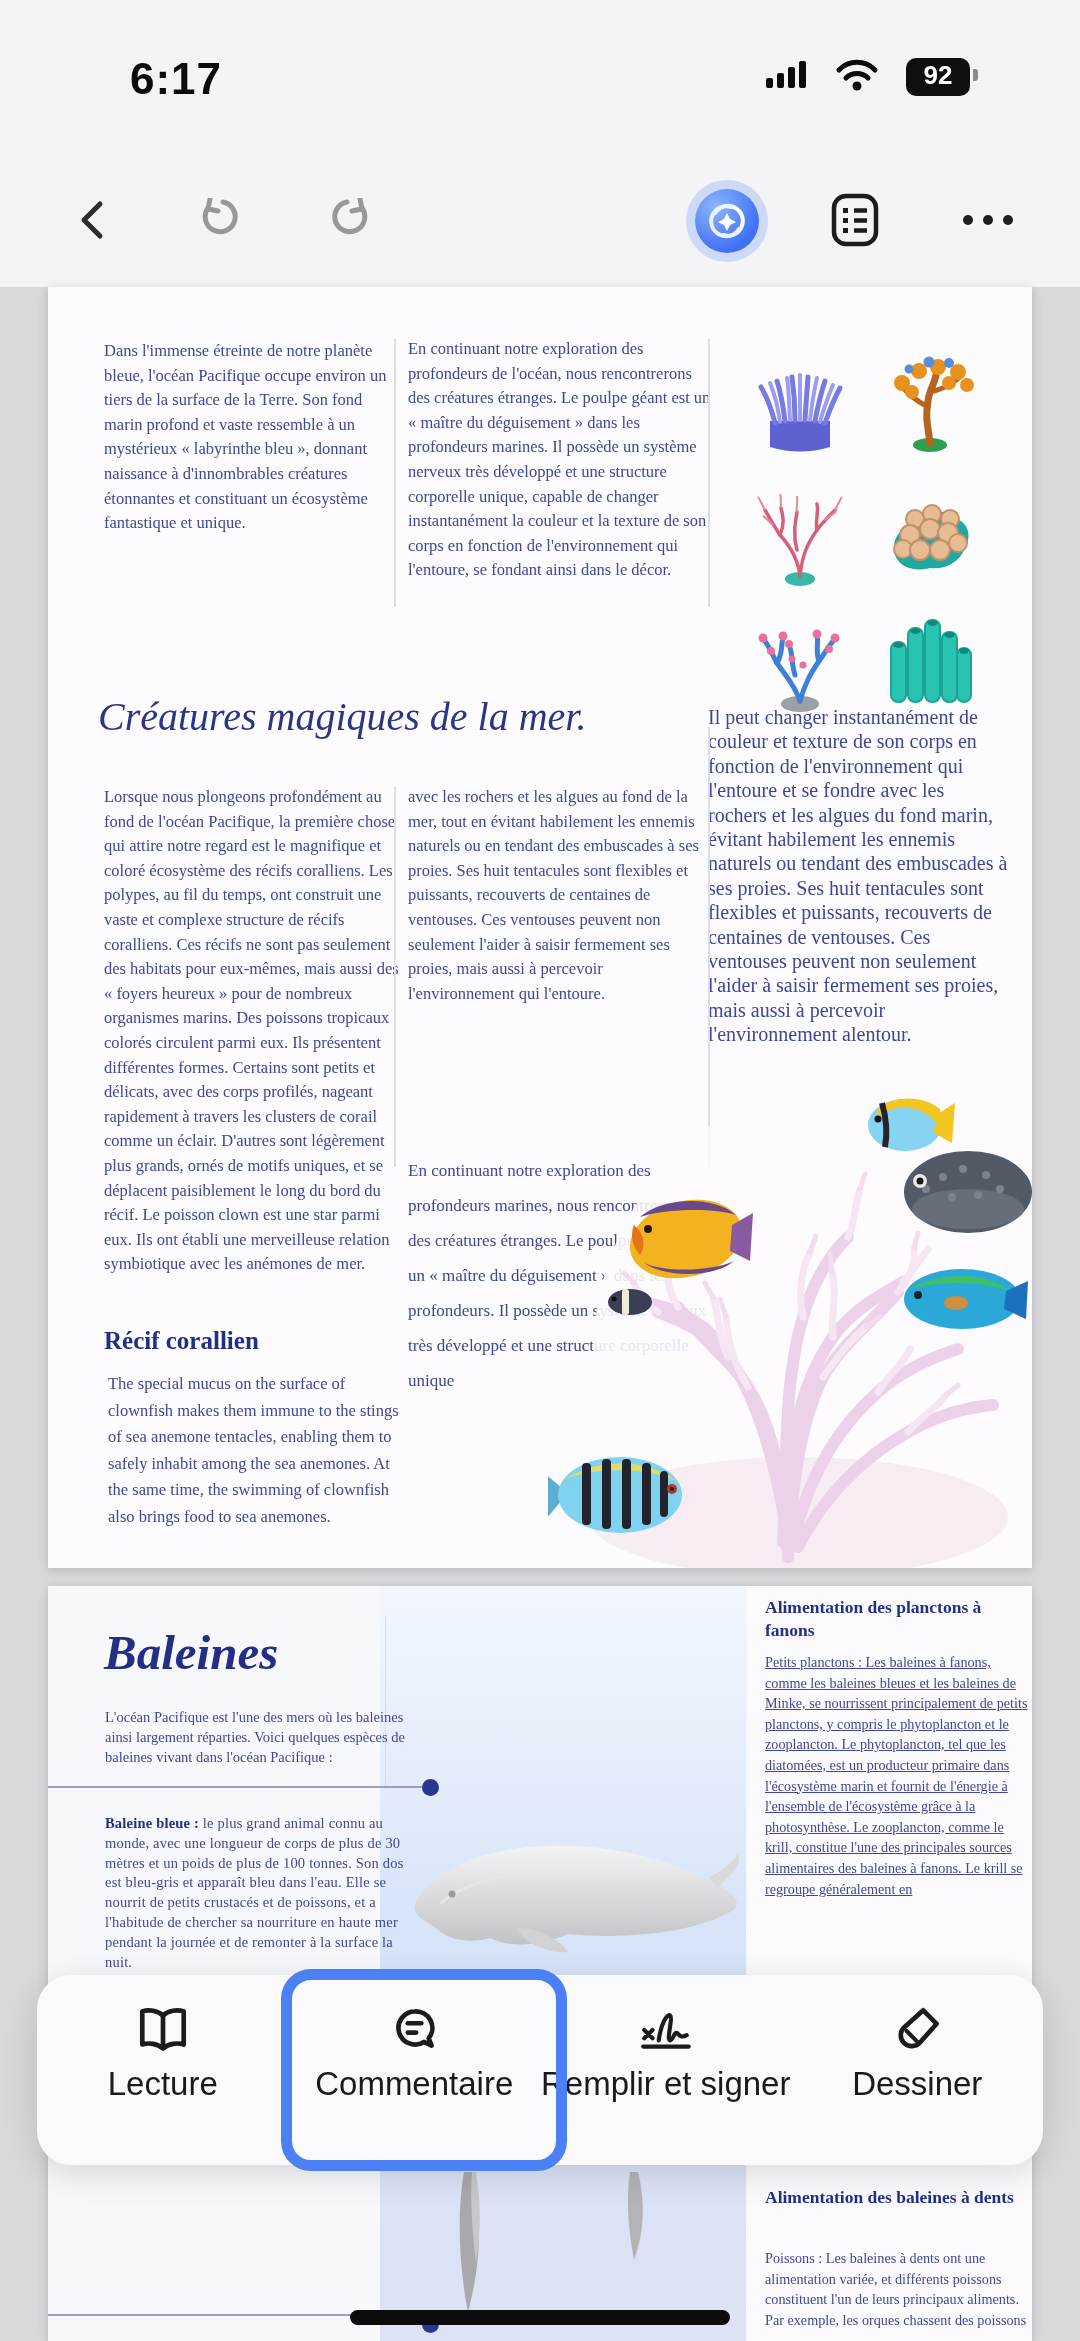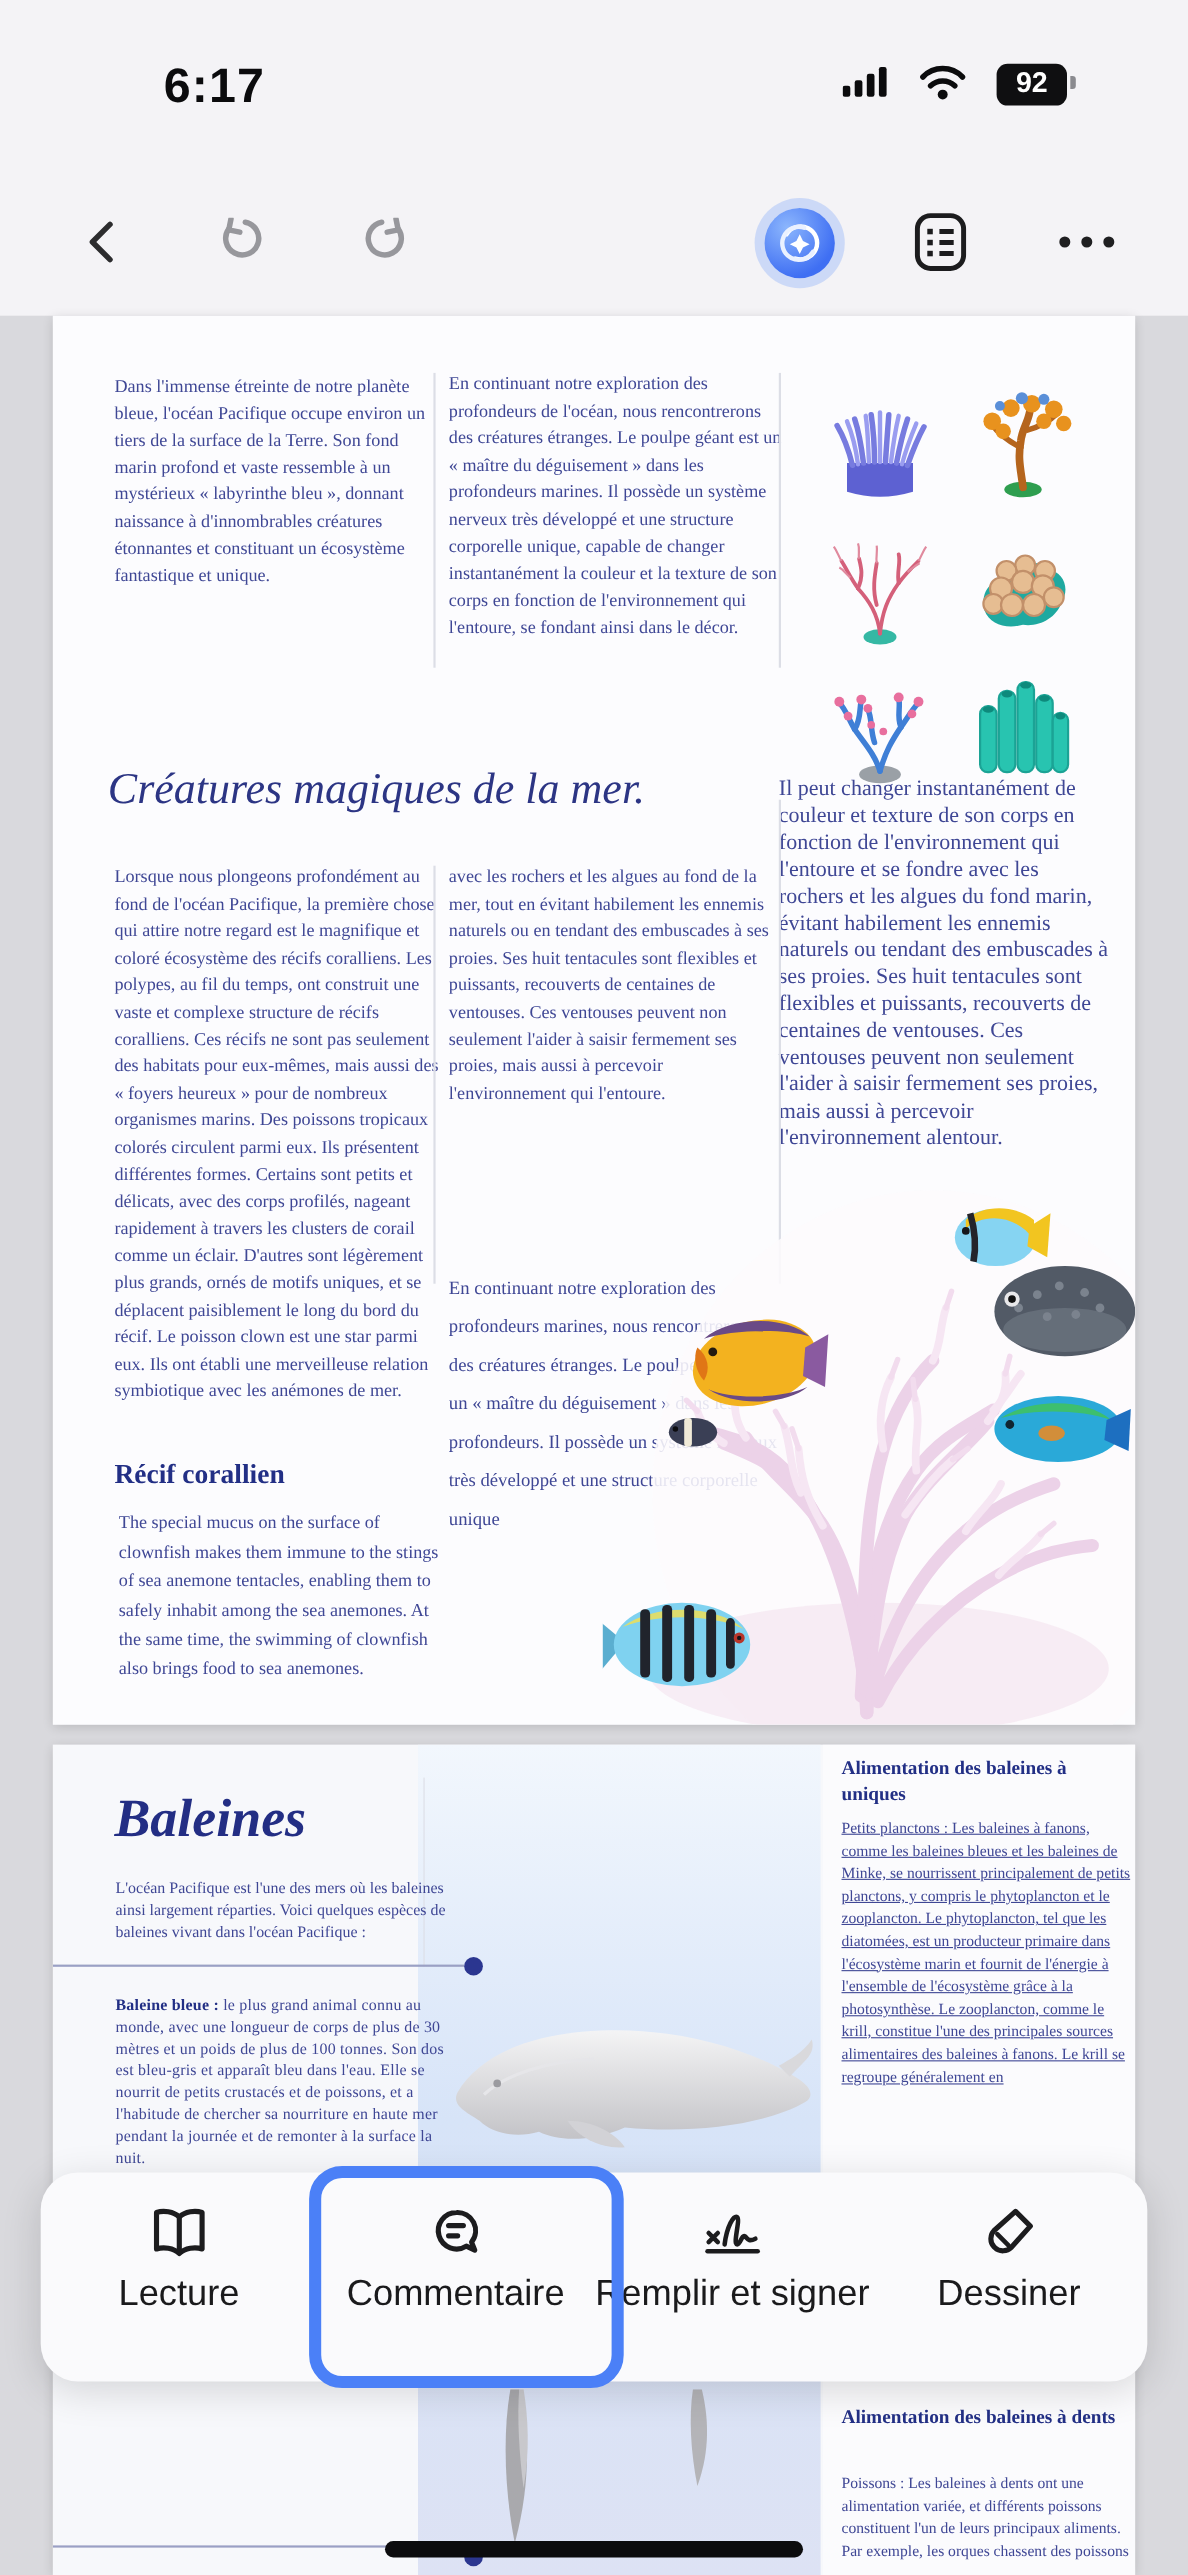--- a/index.html
+++ b/index.html
@@ -1,21 +1,21 @@
 <!DOCTYPE html>
 <html><head>
 <meta charset="utf-8">
 <style>
   html,body{margin:0;padding:0;}
   body{width:1080px;height:2341px;position:relative;overflow:hidden;
        background:#d9d9dd;font-family:"Liberation Sans",sans-serif;}
   .abs{position:absolute;}
   
   #topbar{left:0;top:0;width:1080px;height:287px;background:#f4f3f6;}
-  #time{left:130px;top:54px;width:130px;text-align:center;font-size:44px;font-weight:bold;color:#0b0b0d;letter-spacing:1px;}
+  #time{left:130px;top:54px;width:130px;font-size:44px;font-weight:bold;color:#0b0b0d;letter-spacing:1px;}
   #sig{left:766px;top:60px;}
   #wifi{left:834px;top:58px;}
   #batt{left:906px;top:58px;width:78px;height:36px;}
   #battbody{left:0;top:0;width:64px;height:38px;background:#0f0f11;border-radius:10px;color:#ffffff;
             font-size:26px;font-weight:bold;text-align:center;line-height:34px;}
   #battnub{left:67px;top:11px;width:5px;height:12px;background:#8a8a8f;border-radius:0 3px 3px 0;}
   .navic{color:#2c2c2e;}
   #back{left:72px;top:196px;}
   #undo{left:196px;top:198px;}
   #redo{left:326px;top:198px;}
@@ -395,21 +395,21 @@
     <path d="M40 88 C60 70 95 58 140 56" fill="none" stroke="#e6e6e9" stroke-width="3"></path>
     <circle cx="52" cy="78" r="3.5" fill="#9b9ba0"></circle>
   </svg>
 
   <svg id="flukes" class="abs" width="260" height="145" viewBox="0 0 260 145">
     <path d="M52 0 C60 35 64 80 48 140 C40 100 36 45 44 0 Z" fill="#a9a9ad"></path>
     <path d="M56 0 C60 25 62 55 56 90 C52 60 50 25 52 0 Z" fill="#c8c8cc"></path>
     <path d="M218 0 C224 25 226 55 214 88 C208 58 206 25 210 0 Z" fill="#b4b4b8"></path>
   </svg>
 
-  <div id="p2rh1" class="abs doc">Alimentation des baleines à uniques</div>
+  <div id="p2rh1" class="abs doc">Alimentation des planctons à fanons</div>
   <div id="p2rp1" class="abs doc">Petits planctons : Les baleines à fanons, comme les baleines bleues et les baleines de Minke, se nourrissent principalement de petits planctons, y compris le phytoplancton et le zooplancton. Le phytoplancton, tel que les diatomées, est un producteur primaire dans l'écosystème marin et fournit de l'énergie à l'ensemble de l'écosystème grâce à la photosynthèse. Le zooplancton, comme le krill, constitue l'une des principales sources alimentaires des baleines à fanons. Le krill se regroupe généralement en</div>
   <div id="p2rh2" class="abs doc">Alimentation des baleines à dents</div>
   <div id="p2rp2" class="abs doc">Poissons : Les baleines à dents ont une alimentation variée, et différents poissons constituent l'un de leurs principaux aliments. Par exemple, les orques chassent des poissons</div>
 
   <div id="cl2" class="abs callline"></div>
   <div id="cd2" class="abs calldot"></div>
 </div>
 
 <div id="panelbar" class="abs">
   <div class="tool">

